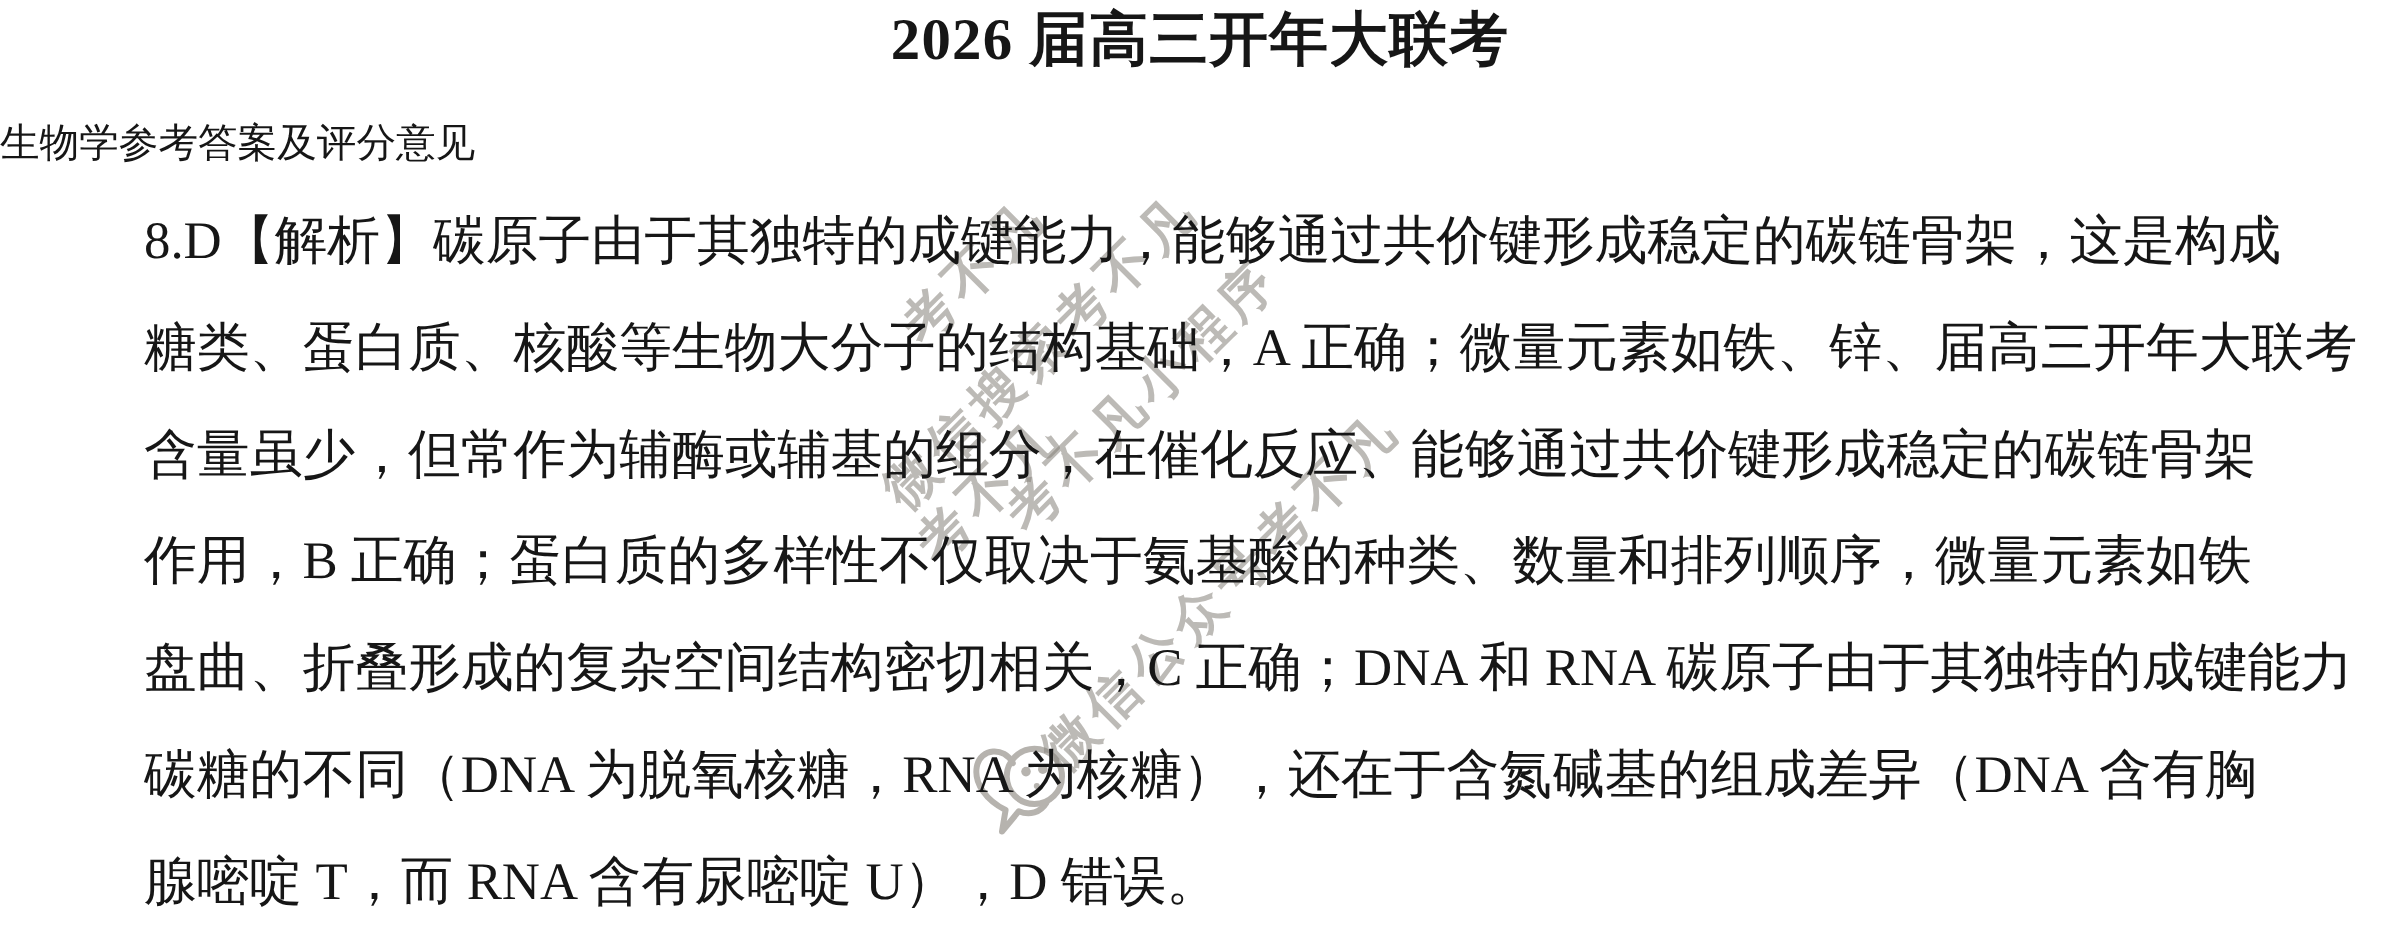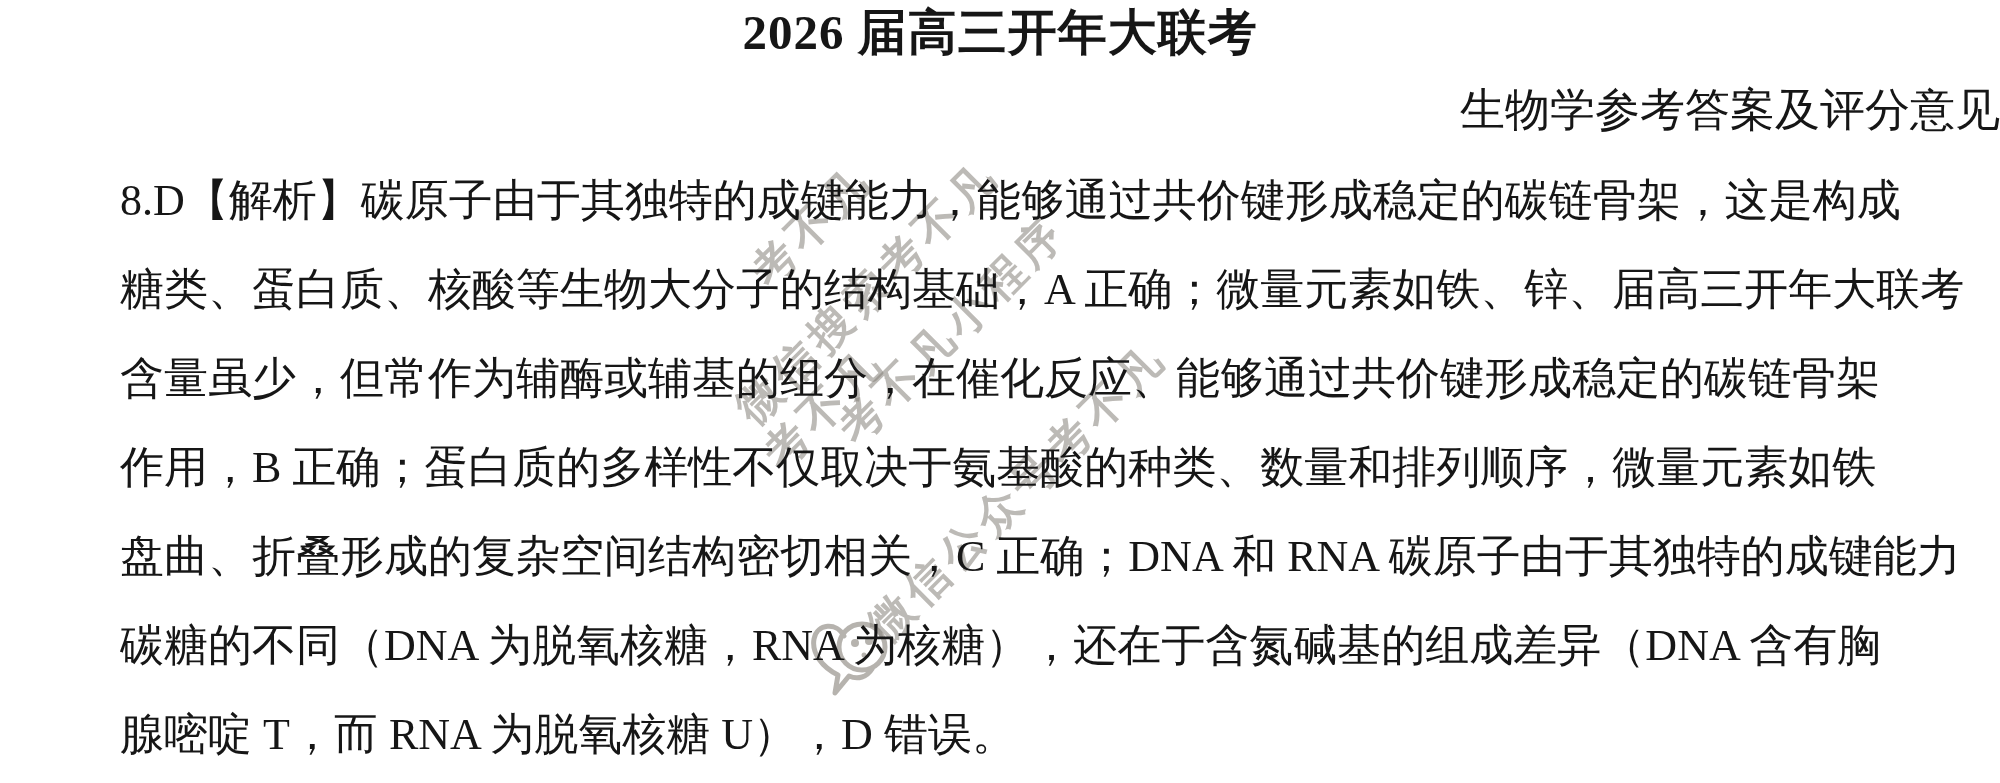--- a/index.html
+++ b/index.html
@@ -12,23 +12,23 @@
     color:#161616;
   }
   
   .doc-title{
     position:absolute;left:0;top:2px;width:100%;
     text-align:center;
     font-size:49px;line-height:62px;font-weight:700;
     letter-spacing:1px;
   }
   .doc-subtitle{
-    position:absolute;left:0;top:82px;width:100%;
-    text-align:right;
-    font-size:45px;line-height:56px;font-weight:400;
+    position:absolute;left:0;top:92px;width:100%;
+    text-align:left;
+    font-size:33px;line-height:56px;font-weight:400;
     letter-spacing:0px;
   }
   
   .answer-body{
     position:absolute;left:120px;right:118px;top:156px;
     z-index:2;
   }
   .answer-line{
     font-size:44px;
     line-height:89px;
@@ -97,16 +97,16 @@
   <div class="doc-title">2026 届高三开年大联考</div>
   <div class="doc-subtitle">生物学参考答案及评分意见</div>
 
   <div class="answer-body">
     <div class="answer-line">8.D【解析】碳原子由于其独特的成键能力，能够通过共价键形成稳定的碳链骨架，这是构成</div>
     <div class="answer-line">糖类、蛋白质、核酸等生物大分子的结构基础，A 正确；微量元素如铁、锌、届高三开年大联考</div>
     <div class="answer-line">含量虽少，但常作为辅酶或辅基的组分，在催化反应、能够通过共价键形成稳定的碳链骨架</div>
     <div class="answer-line">作用，B 正确；蛋白质的多样性不仅取决于氨基酸的种类、数量和排列顺序，微量元素如铁</div>
     <div class="answer-line">盘曲、折叠形成的复杂空间结构密切相关，C 正确；DNA 和 RNA 碳原子由于其独特的成键能力</div>
     <div class="answer-line">碳糖的不同（DNA 为脱氧核糖，RNA 为核糖），还在于含氮碱基的组成差异（DNA 含有胸</div>
-    <div class="answer-line last">腺嘧啶 T，而 RNA 为脱氧核糖 U），D 错误。</div>
+    <div class="answer-line last">腺嘧啶 T，而 RNA 含有尿嘧啶 U），D 错误。</div>
   </div>
 
 </div>
 
 </body></html>

